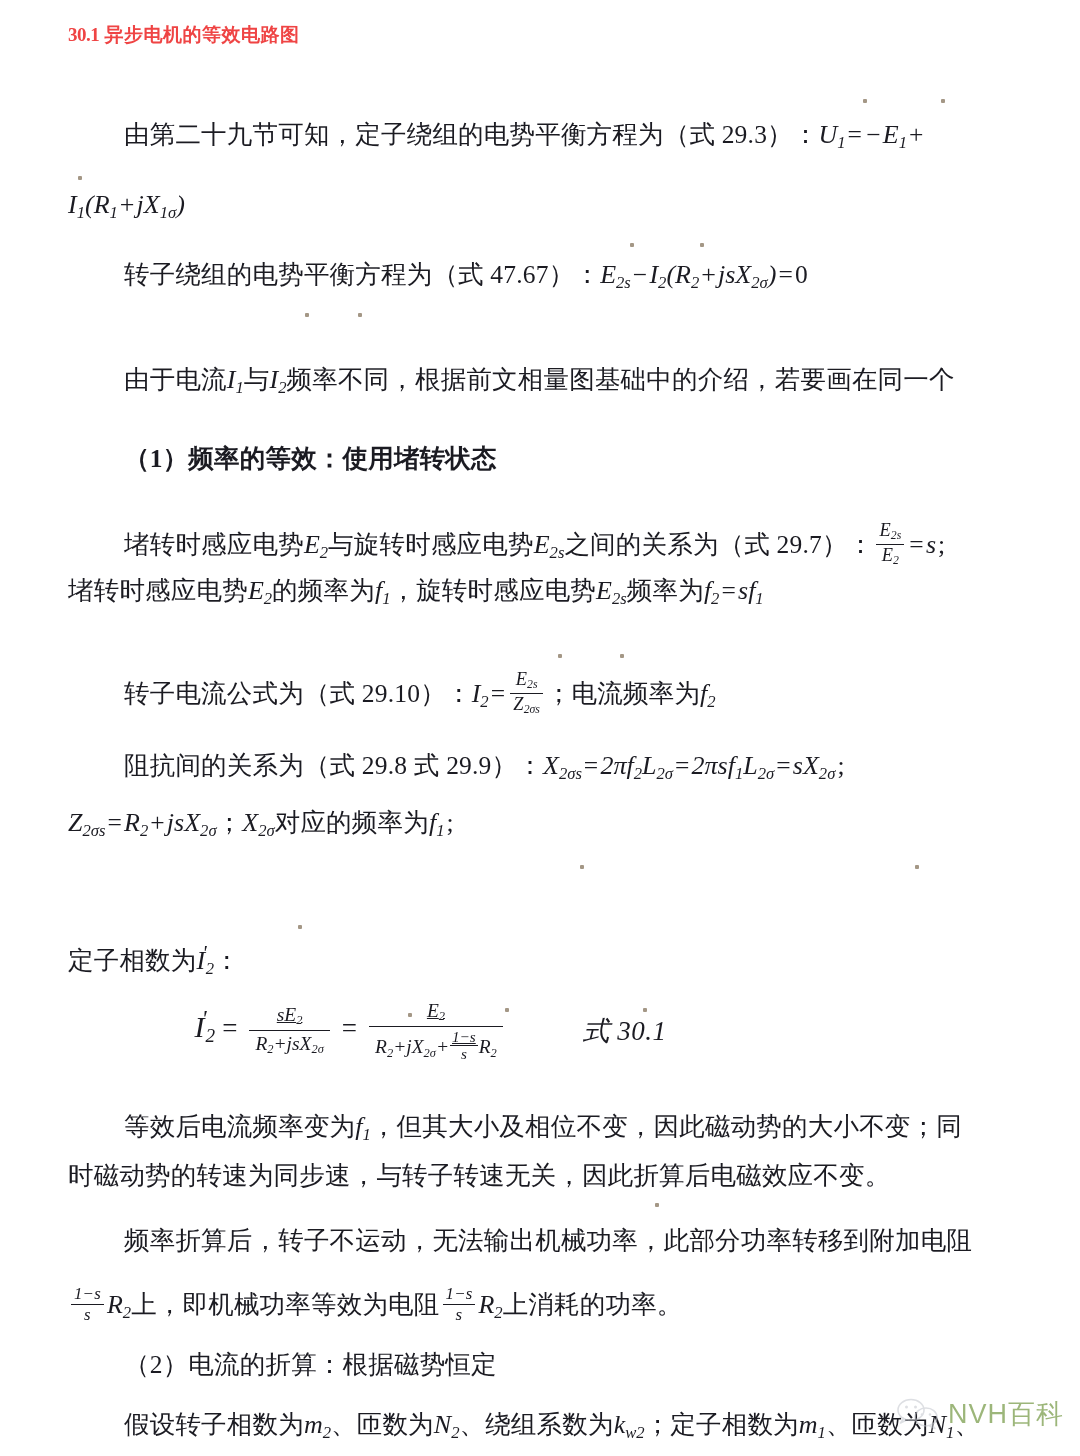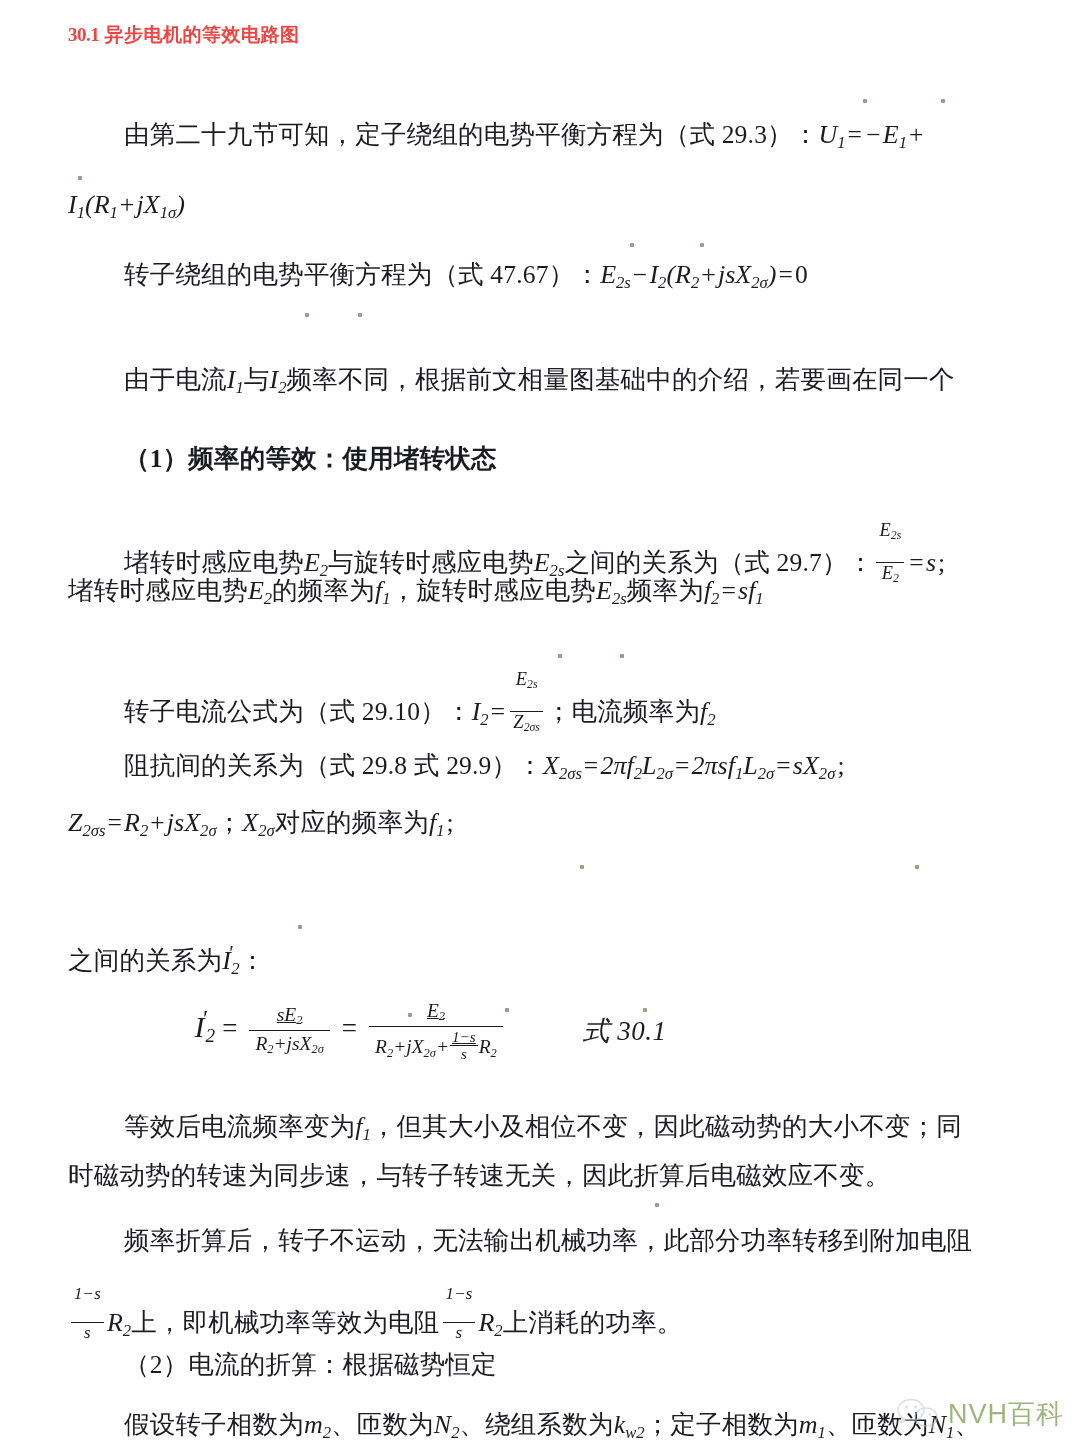--- a/index.html
+++ b/index.html
@@ -93,21 +93,21 @@
     display: inline-block;
     vertical-align: -0.45em;
     text-align: center;
     font-size: 0.72em;
     line-height: 1.08;
     margin: 0 3px;
     font-style: italic;
   }
   .frac .nu {
     display: block;
-    padding: 0 3px 19px 3px;
+    padding: 0 3px 1px 3px;
     border-bottom: 1.6px solid #1b1b22;
   }
   .frac .de {
     display: block;
     padding: 1px 3px 0 3px;
   }
 
   
   .display-eq {
     position: absolute;
@@ -243,21 +243,21 @@
   </div>
 
   <div class="para" style="left:124px; top:753px;">
     <span>阻抗间的关系为（式 29.8 式 29.9）：</span><span class="mi">X<sub>2σs</sub></span><span class="mop">=</span><span class="mi">2πf<sub>2</sub>L<sub>2σ</sub></span><span class="mop">=</span><span class="mi">2πsf<sub>1</sub>L<sub>2σ</sub></span><span class="mop">=</span><span class="mi">sX<sub>2σ</sub></span><span class="mop">;</span>
   </div>
   <div class="para" style="left:68px; top:810px;">
     <span class="mi">Z<sub>2σs</sub></span><span class="mop">=</span><span class="mi">R<sub>2</sub></span><span class="mop">+</span><span class="mi">jsX<sub>2σ</sub></span><span>；</span><span class="mi">X<sub>2σ</sub></span><span>对应的频率为</span><span class="mi">f<sub>1</sub></span><span class="mop">;</span>
   </div>
 
   <div class="para" style="left:68px; top:943px;">
-    <span>之间的关系为</span><span class="mi">I<span class="prime">'</span><sub>2</sub></span><span>：</span>
+    <span>定子相数为</span><span class="mi">I<span class="prime">'</span><sub>2</sub></span><span>：</span>
   </div>
 
   <div class="display-eq">
     <span class="eqbody">
       <span class="mi" style="font-size:30px;">I<span class="prime">'</span><sub>2</sub></span><span class="mop" style="padding:0 7px;">=</span><span class="bigfrac"><span class="nu">sE<sub>2</sub></span><span class="de">R<sub>2</sub>+jsX<sub>2σ</sub></span></span><span class="mop" style="padding:0 7px;">=</span><span class="bigfrac"><span class="nu">E<sub>2</sub></span><span class="de">R<sub>2</sub>+jX<sub>2σ</sub>+<span class="tinyfrac"><span class="nu">1−s</span><span class="de">s</span></span>R<sub>2</sub></span></span>
     </span>
     <span class="eqlabel">式 30.1</span>
   </div>
 
   <div class="para" style="left:124px; top:1114px;">

